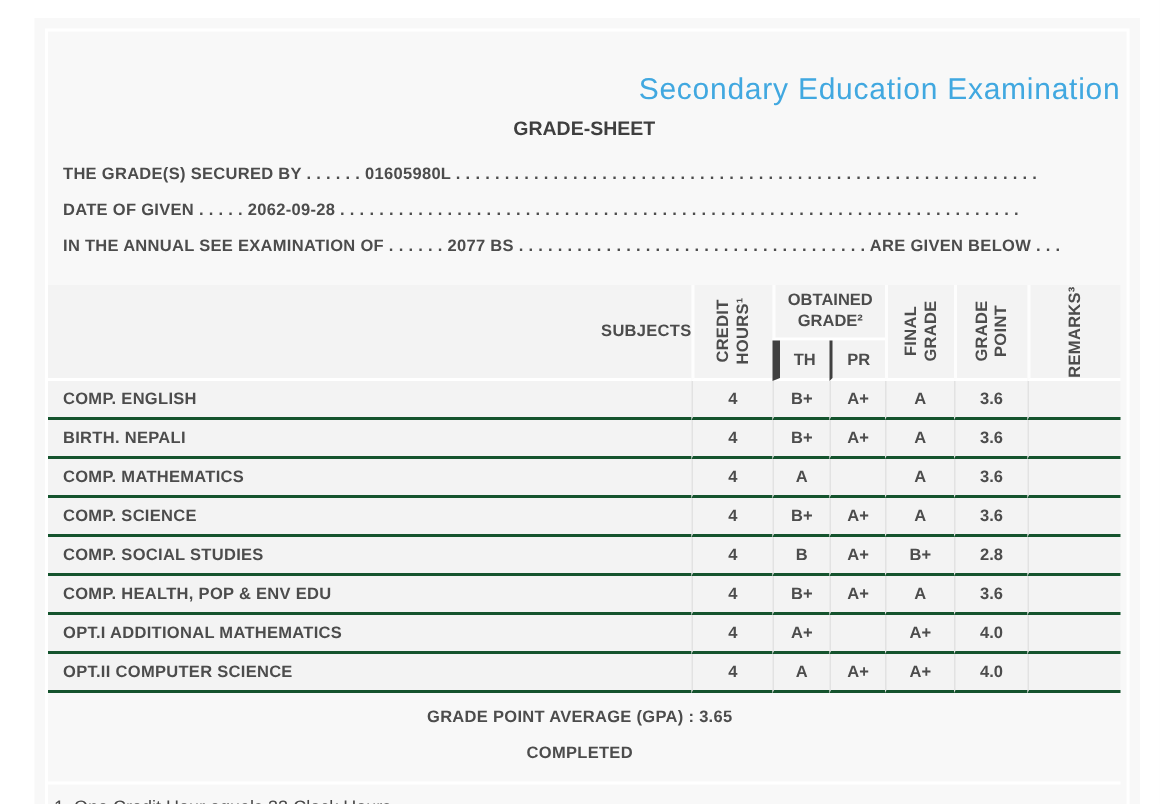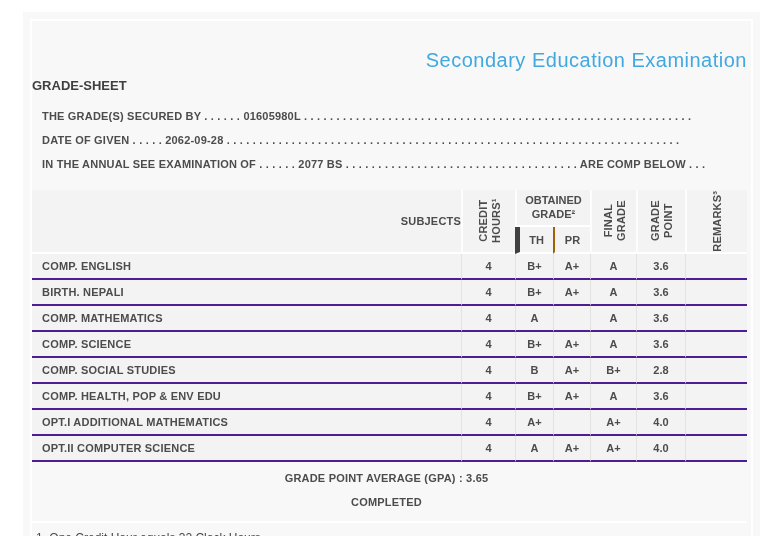--- a/index.html
+++ b/index.html
@@ -30,20 +30,21 @@
   .page-title {
     margin-top: 27px;
     text-align: right;
     font-size: 20px;
     line-height: 24px;
     letter-spacing: 0.5px;
     color: #41a8e0;
   }
   .subtitle {
     margin-top: 6px;
+    text-align: center;
     font-size: 13px;
     line-height: 15px;
     font-weight: bold;
     color: #3f3f3f;
   }
   .info-block { margin-top: 11px; }
   .info-line {
     height: 24px;
     line-height: 24px;
     padding-left: 10px;
@@ -68,21 +69,21 @@
     background: #f3f3f3;
     text-align: center;
     vertical-align: middle;
     overflow: visible;
   }
   .grade-table thead th {
     border-bottom: 2px solid #ffffff;
     font-weight: bold;
   }
   .grade-table thead th + th { border-left: 2px solid #fdfdfd; }
-  .grade-table thead tr.subrow th { border-left: 2px solid #a16207; }
+  .grade-table thead tr.subrow th { border-left: 2px solid #404040; }
   .grade-table thead tr.subrow th:first-child { border-left: 5px solid #404040; }
   th.c-subj {
     text-align: right;
     padding-left: 10px;
     letter-spacing: 0.2px;
   }
   tr.toprow { height: 36px; }
   tr.subrow { height: 26px; }
   th.c-og { line-height: 1.25; padding: 2px 6px; }
   .rot-wrap {
@@ -94,21 +95,21 @@
   }
   .rot {
     transform: rotate(-90deg);
     white-space: pre-line;
     text-align: center;
     line-height: 1.15;
     letter-spacing: 0.2px;
   }
   .grade-table tbody tr { height: 26px; }
   .grade-table tbody td {
-    border-bottom: 2px solid #4c1d95;
+    border-bottom: 2px solid #14532d;
     border-left: 1px solid #e2e2e2;
   }
   .grade-table tbody td:first-child {
     border-left: none;
     text-align: left;
     padding-left: 10px;
     letter-spacing: 0.2px;
   }
   .footer-right {
     text-align: center;
@@ -135,21 +136,21 @@
 <div class="card">
   <div class="inner-border"></div>
   <div class="content">
 
     <div class="page-title">Secondary Education Examination</div>
     <div class="subtitle">GRADE-SHEET</div>
 
     <div class="info-block">
       <div class="info-line"><span>THE GRADE(S) SECURED BY</span><span> . . . . . . </span><span>01605980L</span><span> . . . . . . . . . . . . . . . . . . . . . . . . . . . . . . . . . . . . . . . . . . . . . . . . . . . . . . . . . . . .</span></div>
       <div class="info-line"><span>DATE OF GIVEN</span><span> . . . . . </span><span>2062-09-28</span><span> . . . . . . . . . . . . . . . . . . . . . . . . . . . . . . . . . . . . . . . . . . . . . . . . . . . . . . . . . . . . . . . . . . . . . .</span></div>
-      <div class="info-line"><span>IN THE ANNUAL SEE EXAMINATION OF</span><span> . . . . . . </span><span>2077 BS</span><span> . . . . . . . . . . . . . . . . . . . . . . . . . . . . . . . . . . . . </span><span>ARE COMP BELOW . . .</span></div>
+      <div class="info-line"><span>IN THE ANNUAL SEE EXAMINATION OF</span><span> . . . . . . </span><span>2077 BS</span><span> . . . . . . . . . . . . . . . . . . . . . . . . . . . . . . . . . . . . </span><span>ARE GIVEN BELOW . . .</span></div>
     </div>
 
     <table class="grade-table">
       <colgroup>
         <col style="width:429px">
           <col style="width:54px">
           <col style="width:38px">
           <col style="width:37px">
           <col style="width:46px">
           <col style="width:49px">

